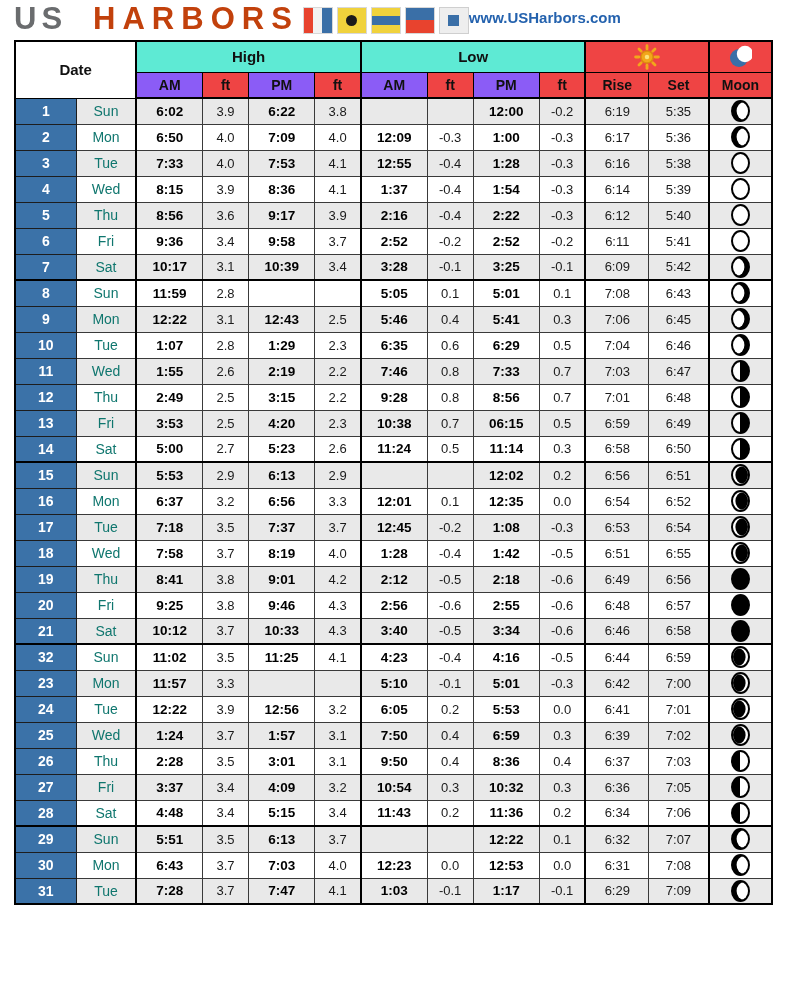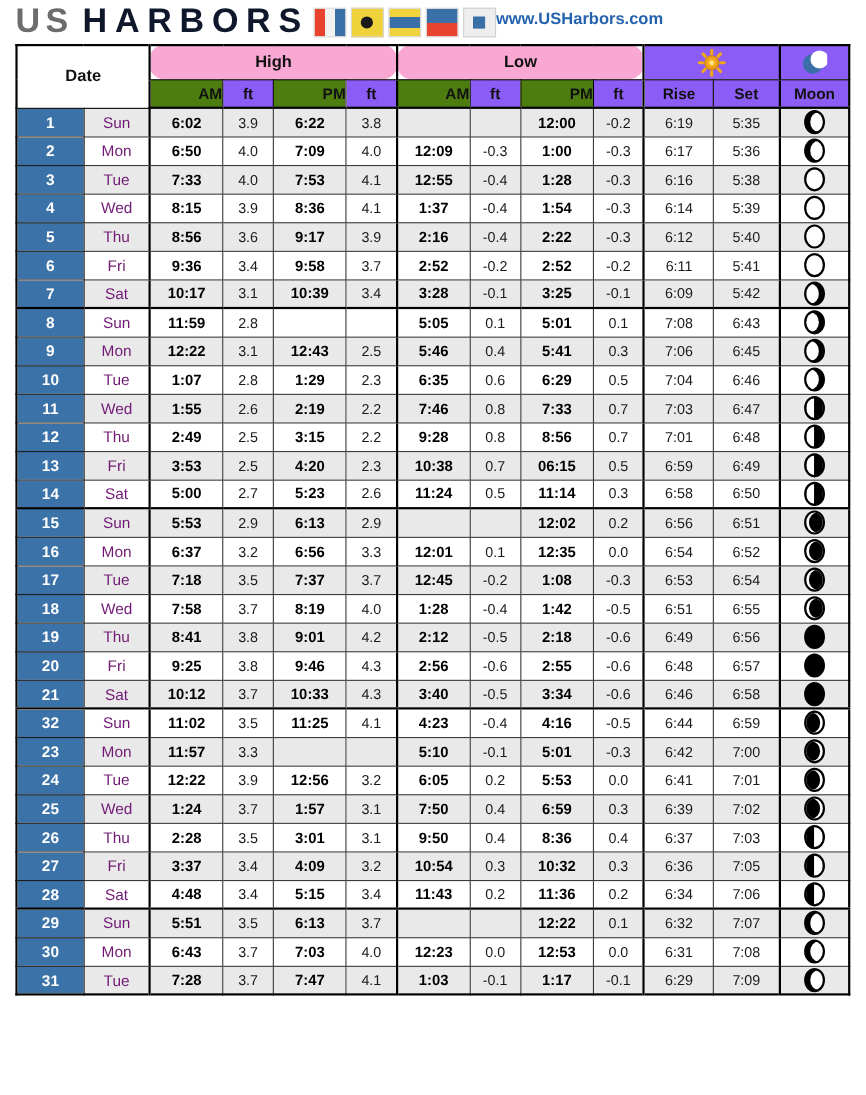--- a/index.html
+++ b/index.html
@@ -8,21 +8,21 @@
     width:787px; height:995px; overflow:hidden;
     font-family:"Liberation Sans","DejaVu Sans",sans-serif;
     color:#111;
   }
   .page { padding:2px 14px 0 14px; }
 
   
   .topbar { display:flex; justify-content:flex-start; align-items:flex-start; height:38px; }
   .logo { display:flex; align-items:center; }
   .logo-us { font-size:31px; font-weight:800; color:#6a6c6e; letter-spacing:5px; line-height:34px; }
-  .logo-harbors { font-size:31px; font-weight:800; color:#0f172a; letter-spacing:7px; line-height:34px; margin-left:8px; }
+  .logo-harbors { font-size:31px; font-weight:800; color:#c2410c; letter-spacing:7px; line-height:34px; margin-left:26px; }
   .flags { display:flex; align-items:center; gap:4px; margin-left:4px; margin-top:2px; }
   .flag { width:30px; height:27px; display:inline-block; position:relative; border:1px solid #d8d8d8; }
   .flag-tango  { background:linear-gradient(90deg,#e8432e 0 33%,#f2f2f2 33% 66%,#3a6fa7 66% 100%); }
   .flag-india  { background:#f0d23c; }
   .flag-india::after { content:''; position:absolute; left:50%; top:50%; width:11px; height:11px; margin:-5.5px 0 0 -5.5px; border-radius:50%; background:#1a1a1a; }
   .flag-delta  { background:linear-gradient(180deg,#f0d23c 0 30%,#3a6fa7 30% 70%,#f0d23c 70% 100%); }
   .flag-echo   { background:linear-gradient(180deg,#3a6fa7 0 50%,#e8432e 50% 100%); }
   .flag-sierra { background:#eeeeee; border:1px solid #cfcfcf; }
   .flag-sierra::after { content:''; position:absolute; left:50%; top:50%; width:11px; height:11px; margin:-5.5px 0 0 -5.5px; background:#3a6fa7; }
   .url { color:#2462ae; font-weight:700; font-size:15px; margin-top:7px; text-decoration:none; }
@@ -30,31 +30,31 @@
   .title { font-size:20px; font-weight:700; color:#000; margin:4px 0 14px 0; }
 
   
   table { border-collapse:collapse; table-layout:fixed; width:759px; border:2px solid #000; }
   th, td { text-align:center; vertical-align:middle; padding:0; overflow:hidden; white-space:nowrap; }
   th { border:1px solid #000; }
   td { border:1px solid #3a3a3a; height:26px; }
 
   tr.h1 th { height:31px; font-size:15px; font-weight:700; }
   tr.h2 th { height:26px; font-size:14px; font-weight:700; border-bottom:2px solid #000; }
-  th.sec  { background:#f9a8d4;border-radius:13px; }
-  th.ampm { background:#4d7c0f;text-align:right; }
-  th.plain{ background:#8b5cf6; }
+  th.sec  { background:#5eead4; }
+  th.ampm { background:#8b5cf6; }
+  th.plain{ background:#ef4444; }
   th.dateh{ background:#fff; font-size:15px; }
 
   tr.odd  td { background:#e9e9e9; }
   tr.even td { background:#ffffff; }
   tr.wk td { border-bottom:2px solid #000; }
 
   td.dnum { background:#3b72a8 !important; color:#fff; font-weight:700; font-size:14px; border:1px solid #1d1d1d; }
-  td.day  { font-size:14px; color:#701a75; }
+  td.day  { font-size:14px; color:#0f766e; }
   td.time { font-weight:700; font-size:13.5px; color:#000; }
   td.ft   { font-size:13px; color:#1a1a1a; }
   td.rs   { font-size:13px; color:#1a1a1a; }
   td.mc   { }
   .gl { border-left:2px solid #000 !important; }
 
   
   .moon { display:inline-block; width:19px; height:22px; border:2px solid #000; border-radius:50%;
           position:relative; overflow:hidden; background:#fff; vertical-align:middle; }
   .moon::after { content:''; position:absolute; inset:0; border-radius:50%; }

